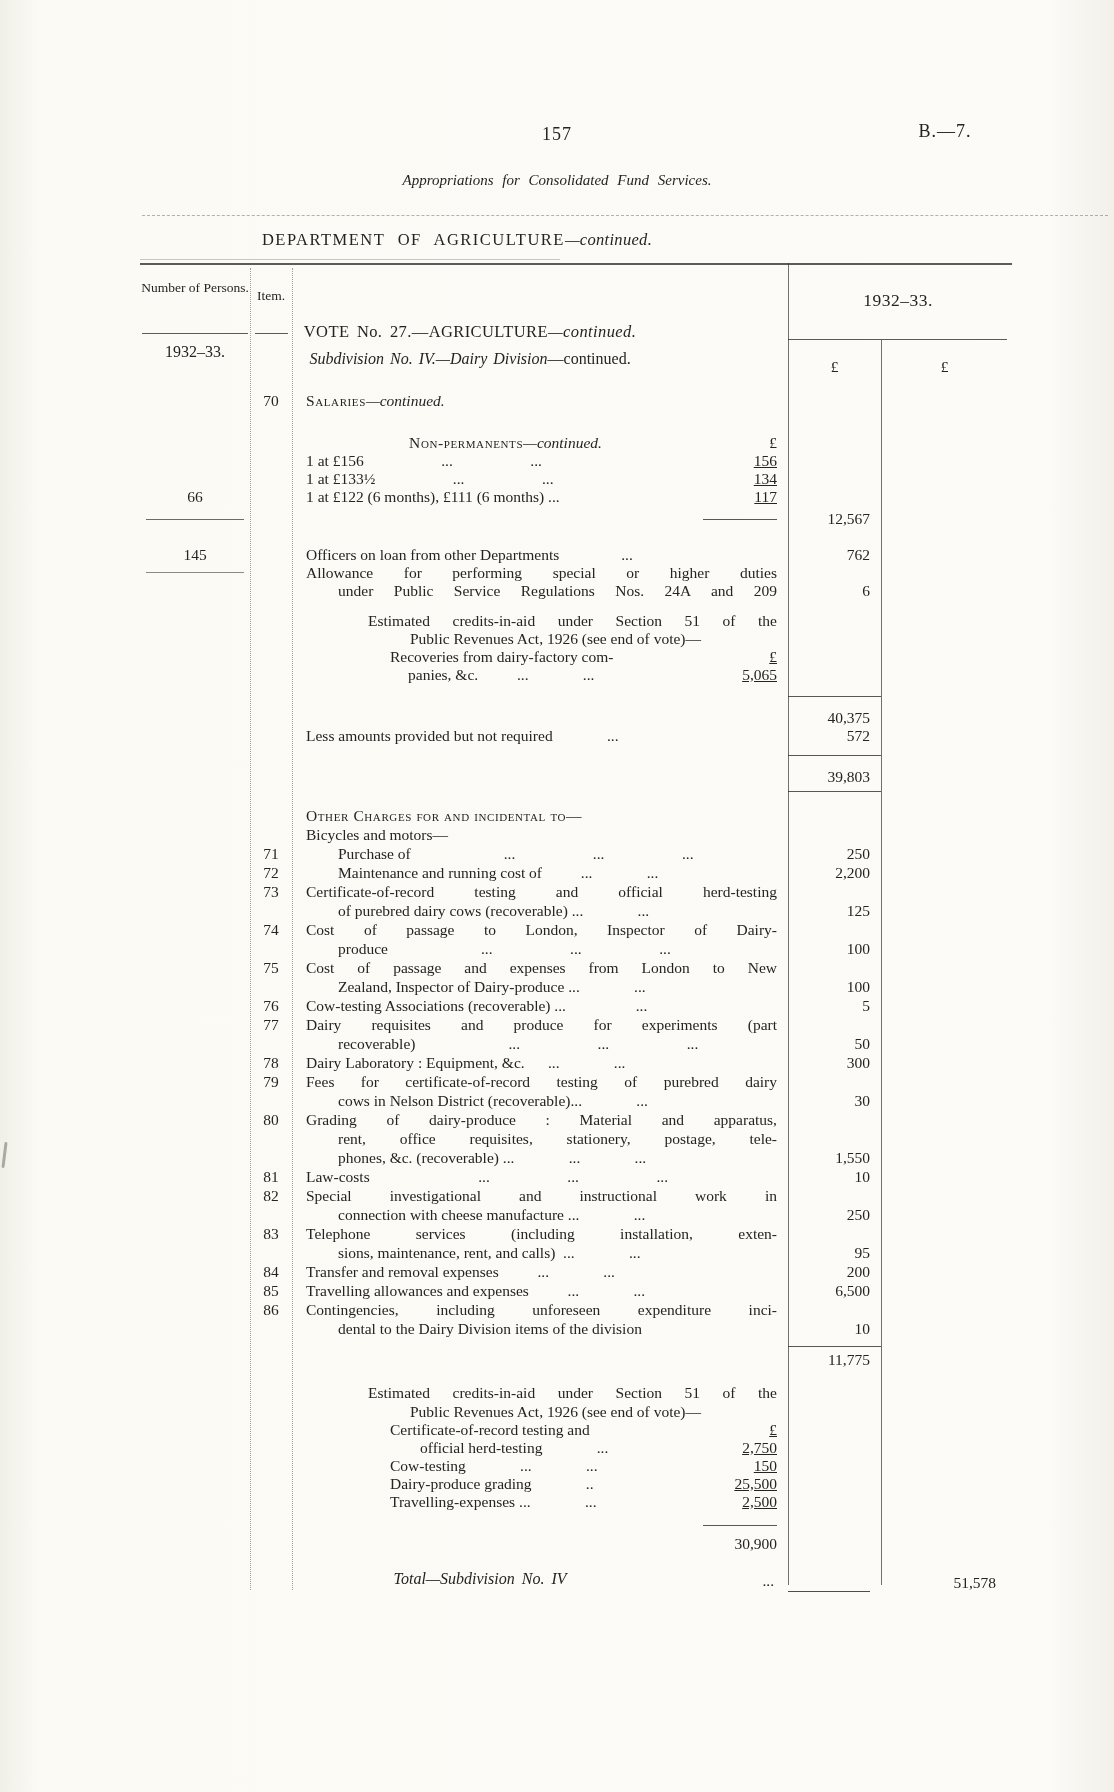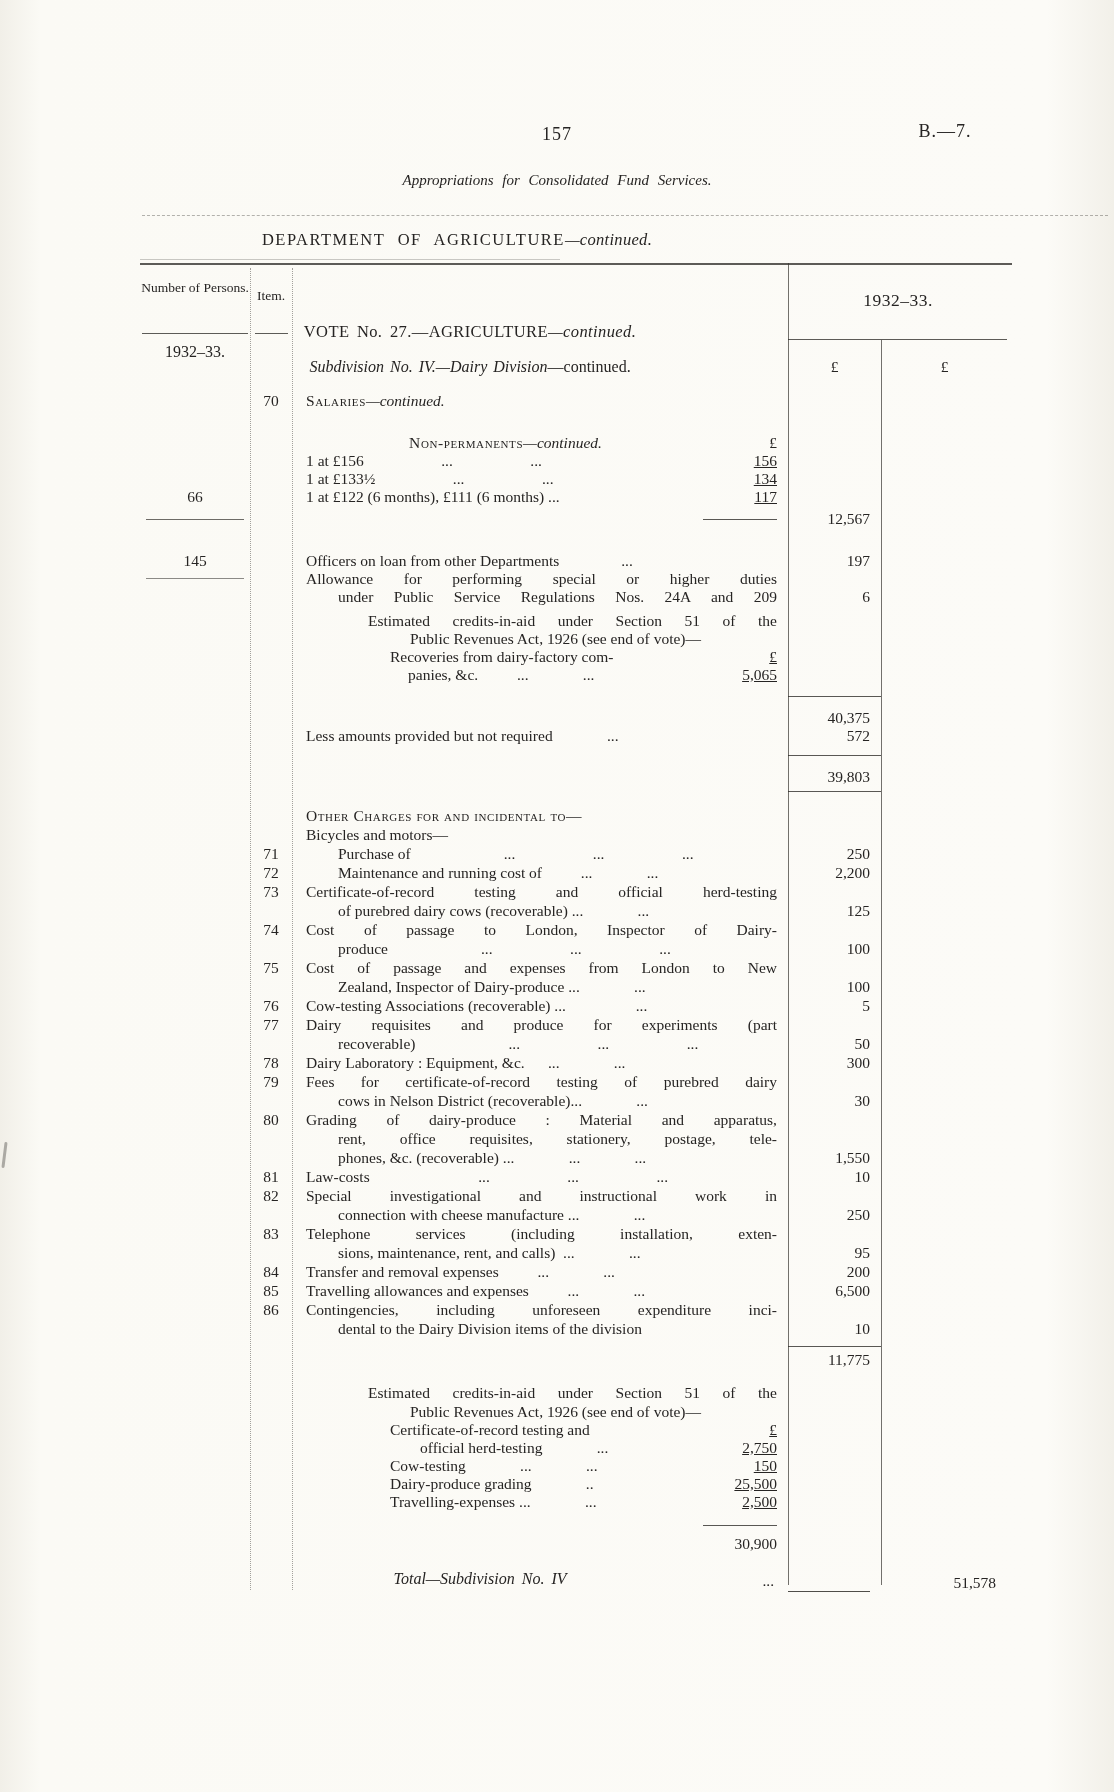--- a/index.html
+++ b/index.html
@@ -30,21 +30,21 @@
   .lhrule1{top:333px;left:142px;width:106px;height:1px;}
   .lhrule2{top:333px;left:255px;width:33px;height:1px;}
   .rhrule{top:339px;left:788px;width:219px;height:1px;}
   .h-persons{top:280px;left:140px;width:110px;text-align:center;font-size:13.5px;line-height:16px;}
   .h-item{top:288px;left:248px;width:46px;text-align:center;font-size:13.5px;}
   .h-pyear{top:343px;left:140px;width:110px;text-align:center;font-size:16px;}
   .h-year{top:290px;left:788px;width:220px;text-align:center;font-size:17.5px;letter-spacing:.5px;}
   .h-p1{top:358px;left:788px;width:93px;text-align:center;font-size:15.5px;}
   .h-p2{top:358px;left:881px;width:127px;text-align:center;font-size:15.5px;}
   .votetitle{top:322px;left:292px;width:356px;text-align:center;font-size:16.5px;letter-spacing:.4px;word-spacing:3px;}
-  .subdiv{top:358px;left:292px;width:356px;text-align:center;font-size:16px;word-spacing:2px;}
+  .subdiv{top:350px;left:292px;width:356px;text-align:center;font-size:16px;word-spacing:2px;}
   
   .tbl{left:140px;width:872px;font-size:15.5px;}
   .row{display:flex;align-items:flex-end;}
   .c-p{width:110px;text-align:center;position:relative;flex:none;}
   .c-i{width:42px;text-align:center;flex:none;}
   .c-d{width:496px;padding:0 11px 0 14px;box-sizing:border-box;flex:none;position:relative;}
   .c-a1{width:93px;padding-right:11px;box-sizing:border-box;text-align:right;flex:none;}
   .c-a2{width:131px;padding-right:16px;box-sizing:border-box;text-align:right;flex:none;}
   .ln{line-height:18px;}
   .oc .ln{line-height:19px;}
@@ -163,25 +163,25 @@
       <div class="c-p" style="height:100%;">
           <div class="pdash"></div>
         </div>
       <div class="c-i"></div>
       <div class="c-d">
           <div class="innerrule"></div>
         </div>
       <div class="c-a1">12,567</div>
       <div class="c-a2"></div>
     </div>
-    <div class="row" style="margin-top:22px;">
+    <div class="row" style="margin-top:16px;">
       <div class="c-p ln"><span>145</span><div class="pdash2"></div></div>
       <div class="c-i"></div>
       <div class="c-d ln">Officers on loan from other Departments    ...</div>
-      <div class="c-a1">197</div>
+      <div class="c-a1">762</div>
       <div class="c-a2"></div>
     </div>
     <div class="row">
       <div class="c-p"></div>
         <div class="c-i"></div>
       <div class="c-d">
         <div class="ln j">Allowance for performing special or higher duties</div>
         <div class="ln j ind">under Public Service Regulations Nos. 24A and 209</div>
       </div>
       <div class="c-a1 ln">6</div>

